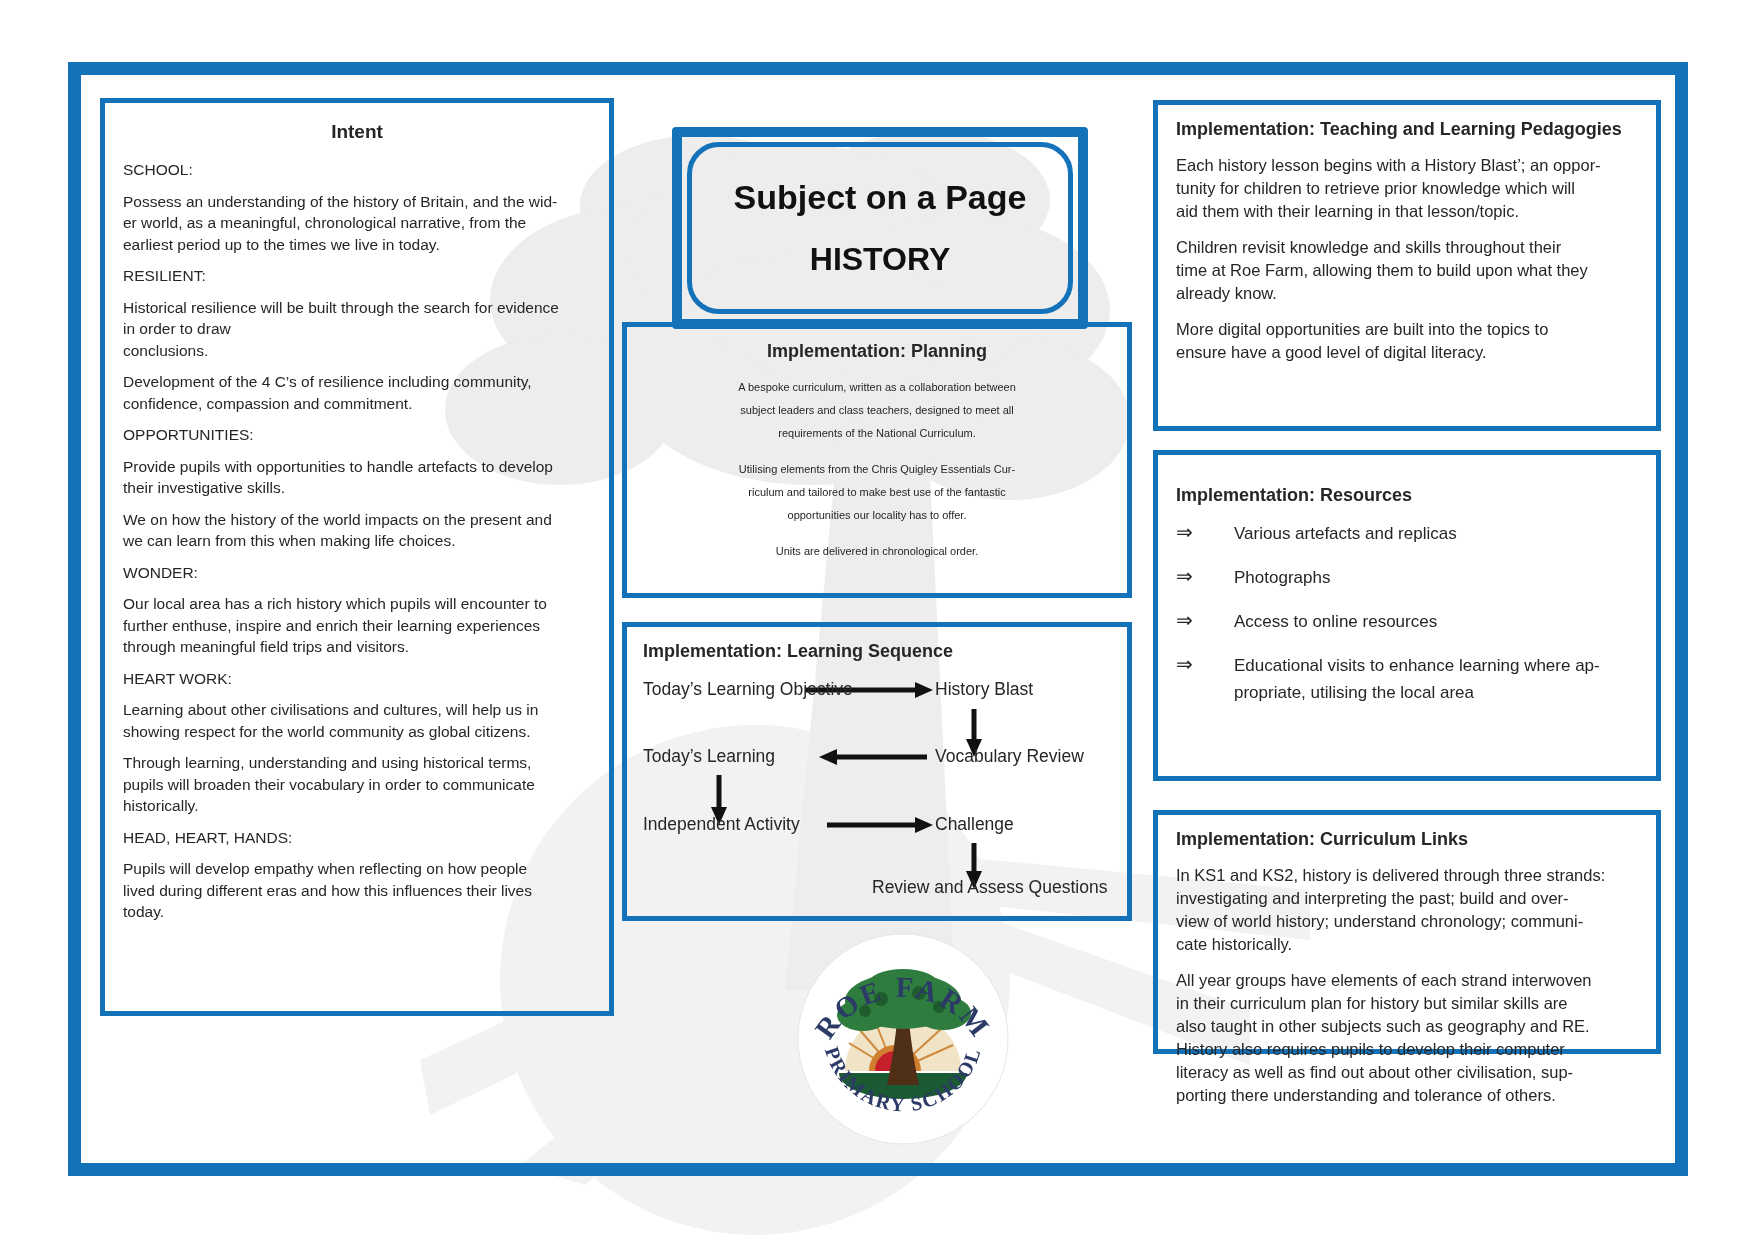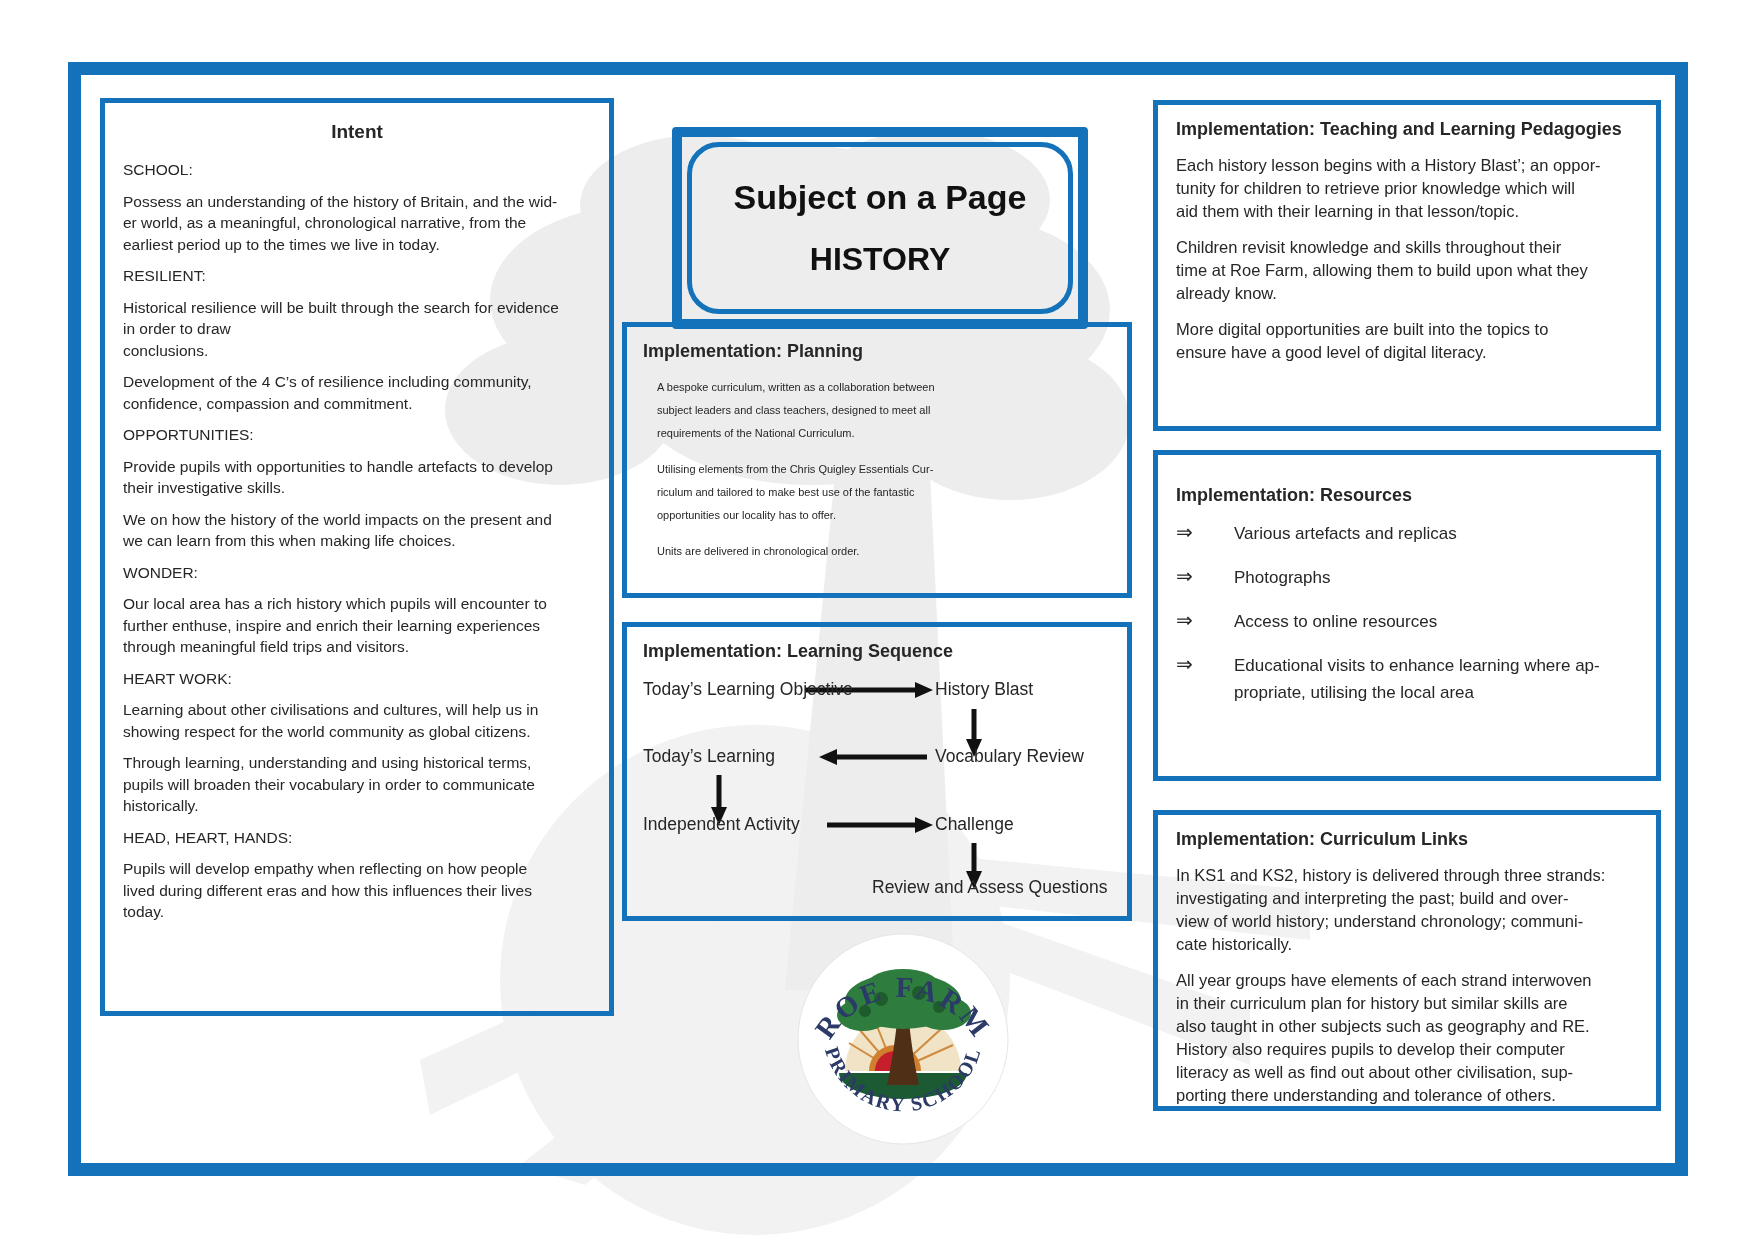--- a/index.html
+++ b/index.html
@@ -31,33 +31,33 @@
   }
   #title-box .inner{
     position:absolute;inset:5px;border:5px solid var(--blue);border-radius:32px;
     display:flex;flex-direction:column;align-items:center;justify-content:center;gap:24px;
     background:transparent;
   }
   .title-line1{font-size:34px;font-weight:bold;color:#111;}
   .title-line2{font-size:32px;font-weight:bold;color:#111;}
   
   .section-heading{font-weight:bold;font-size:18px;margin:0 0 14px;}
-  #planning-box{left:622px;top:322px;width:510px;height:276px;padding:14px 16px;}
+  #planning-box{left:622px;top:322px;width:510px;height:276px;padding:14px 16px;text-align:center;}
   #planning-box .p{white-space:pre-line;font-size:11px;line-height:23px;margin:0 14px 13px;}
   #sequence-box{left:622px;top:622px;width:510px;height:299px;padding:14px 16px;}
   .flow-label{position:absolute;font-size:17.5px;white-space:nowrap;}
   .flow-svg{position:absolute;left:0;top:0;pointer-events:none;}
   
   #pedagogies-box{left:1153px;top:100px;width:508px;height:331px;padding:14px 18px;}
   #pedagogies-box .p,#links-box .p{white-space:pre-line;font-size:16.5px;line-height:23px;margin:0 0 13px;}
   #resources-box{left:1153px;top:450px;width:508px;height:331px;padding:30px 18px;}
   .res-item{display:flex;margin:0 0 17px;}
   .res-bullet{width:58px;flex:none;font-size:20px;line-height:25px;}
   .res-text{white-space:pre-line;font-size:17px;line-height:27px;}
-  #links-box{left:1153px;top:810px;width:508px;height:301px;padding:14px 18px;}
+  #links-box{left:1153px;top:810px;width:508px;height:244px;padding:14px 18px;}
   
   #logo{position:absolute;left:797px;top:933px;width:212px;height:212px;z-index:3;}
 </style>
 </head>
 <body>
 
 <svg class="watermark" width="1754" height="1240" viewBox="0 0 1754 1240">
   <g fill="#f2f2f2">
     <circle cx="755" cy="980" r="255"></circle>
     <polygon points="860,860 420,1060 430,1115 865,905"></polygon>

